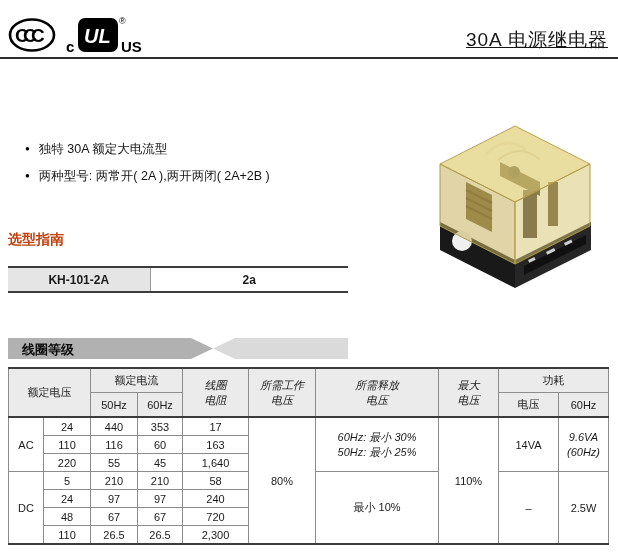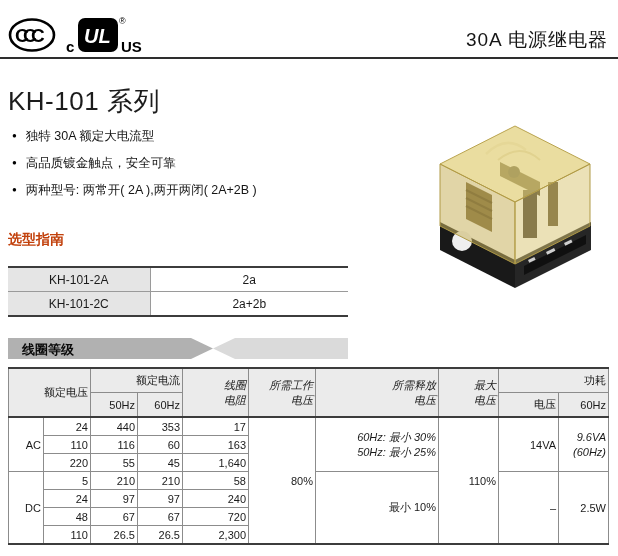--- a/index.html
+++ b/index.html
@@ -1,46 +1,46 @@
 <!DOCTYPE html>
 <html><head>
 <meta charset="utf-8">
 <style>
   html,body{margin:0;padding:0;}
   body{width:618px;height:556px;background:#fff;font-family:"Liberation Sans",sans-serif;color:#111;}
   #page{position:relative;width:618px;height:556px;overflow:hidden;background:#fff;}
 
   
   .logos{position:absolute;left:8px;top:12px;width:170px;height:46px;}
-  .doc-title{position:absolute;right:10px;top:27px;font-size:19px;font-weight:500;letter-spacing:1px;color:#161616;}
+  .doc-title{position:absolute;right:10px;top:27px;font-size:19px;font-weight:500;letter-spacing:1px;color:#161616;text-decoration:underline;}
   .header-rule{position:absolute;left:0;top:57px;width:618px;height:2px;background:#2e2e2e;}
 
   
   .series-title{position:absolute;left:8px;top:84px;font-size:26px;font-weight:500;color:#1c1c1c;letter-spacing:0.5px;}
-  .features{position:absolute;left:12px;top:129px;margin:0;padding:0;list-style:none;font-size:12.5px;color:#141414;}
+  .features{position:absolute;left:12px;top:129px;margin:13px;padding:0;list-style:none;font-size:12.5px;color:#141414;}
   .features li{margin-bottom:13px;line-height:14px;}
   .bullet{display:inline-block;font-size:8px;vertical-align:2px;margin-right:9px;color:#000;}
 
   
   .product-img{position:absolute;left:428px;top:120px;width:175px;height:175px;}
 
   
   .sel-title{position:absolute;left:8px;top:231px;font-size:14px;font-weight:bold;color:#c2410c;}
   .sel-table{position:absolute;left:8px;top:266px;width:340px;border-collapse:collapse;table-layout:fixed;font-size:12px;color:#1a1a1a;border-top:2px solid #3c3c3c;border-bottom:2px solid #3c3c3c;}
-  .sel-table td{border:1px solid #9a9a9a;height:21px;text-align:center;vertical-align:middle;}
+  .sel-table td{border:1px solid #9a9a9a;height:21px;text-align:center;vertical-align:middle;font-weight:bold;}
   .sel-table td:first-child{border-left:0;background:#e5e5e5;}
   .sel-table td:last-child{border-right:0;text-align:center;}
 
   
   .coil-banner{position:absolute;left:8px;top:338px;width:345px;height:21px;}
   .coil-banner-title{position:absolute;left:22px;top:341px;font-size:13px;font-weight:bold;color:#0a0a0a;text-align:right;}
 
   
   .coil-table{position:absolute;left:8px;top:367px;width:600px;border-collapse:collapse;table-layout:fixed;font-size:11px;color:#1a1a1a;border-top:2px solid #3c3c3c;border-bottom:2px solid #3c3c3c;}
-  .coil-table th,.coil-table td{border:1px solid #8c8c8c;text-align:right;vertical-align:middle;padding:0 2px;}
+  .coil-table th,.coil-table td{border:1px solid #8c8c8c;text-align:center;vertical-align:middle;padding:0 2px;}
   .coil-table thead th{background:#ebebeb;font-weight:normal;height:23px;}
   .coil-table thead{border-bottom:2px solid #3c3c3c;}
   .coil-table tbody td{height:17px;}
   .ml{white-space:pre-line;line-height:1.3;font-style:italic;}
 </style>
 </head>
 <body>
 
 <div id="page">
 
@@ -55,24 +55,22 @@
       <text x="58" y="40" font-size="15" font-weight="bold" fill="#000">c</text>
       <rect x="70" y="6" width="40" height="34" rx="7" fill="#000"></rect>
       <text x="76" y="31" font-size="20" font-weight="bold" font-style="italic" fill="#fff">UL</text>
       <text x="111" y="12" font-size="9" fill="#000">®</text>
       <text x="113" y="40" font-size="15" font-weight="bold" fill="#000">US</text>
     </g>
   </svg>
   <div class="doc-title">30A 电源继电器</div>
   <div class="header-rule"></div>
 
-  <div class="series-title">KH-101 系列</div>
   <ul class="features">
     <li><span class="bullet">●</span><span>独特 30A 额定大电流型</span></li>
-    <li><span class="bullet">●</span><span>高品质镀金触点，安全可靠</span></li>
     <li><span class="bullet">●</span><span>两种型号: 两常开( 2A ),两开两闭( 2A+2B )</span></li>
   </ul>
 
   <svg class="product-img" viewBox="0 0 175 175">
 
     <polygon points="12,102 87,140 87,168 12,130" fill="#191919"></polygon>
     <polygon points="87,140 163,102 163,130 87,168" fill="#262626"></polygon>
     <circle cx="34" cy="121" r="10" fill="#efefef"></circle>
     <polygon points="96,146 158,115 158,124 96,155" fill="#101010"></polygon>
     <rect x="100" y="140" width="7" height="3" fill="#cfcfcf" transform="rotate(-26 100 140)"></rect>
@@ -98,24 +96,20 @@
   <div class="sel-title">选型指南</div>
   <table class="sel-table">
     <colgroup>
         <col style="width:142px">
         <col style="width:198px">
       </colgroup>
     <tbody>
         <tr>
       <td>KH-101-2A</td>
       <td>2a</td>
-    </tr>
-    <tr>
-      <td>KH-101-2C</td>
-      <td>2a+2b</td>
     </tr>
   </tbody>
     </table>
 
   <svg class="coil-banner" viewBox="0 0 345 21">
     <polygon points="0,0 183,0 205,10.5 183,21 0,21" fill="#b1b1b1"></polygon>
     <polygon points="205,10.5 227,0 340,0 340,21 227,21" fill="#dadada"></polygon>
   </svg>
   <div class="coil-banner-title">线圈等级</div>
 

